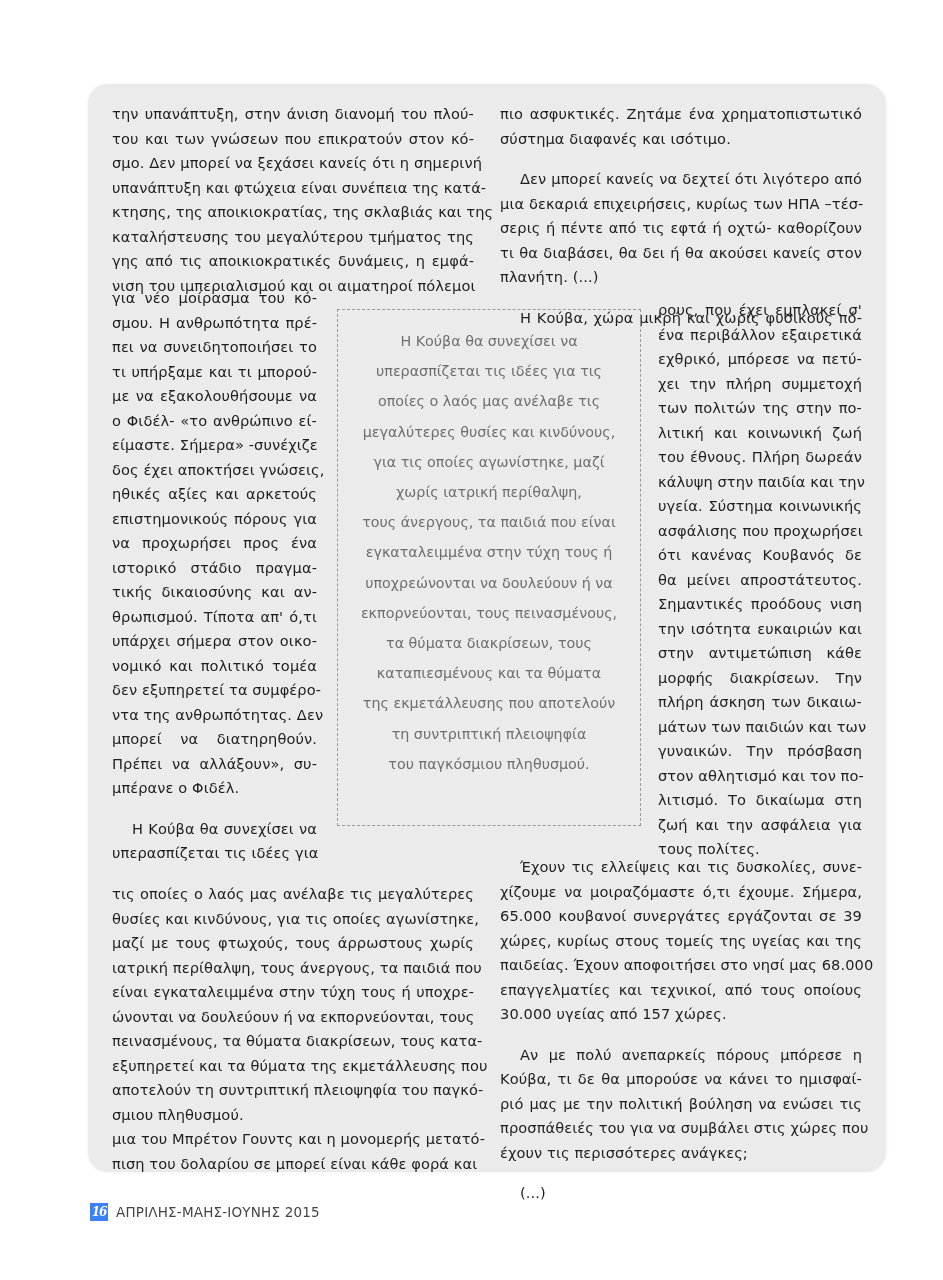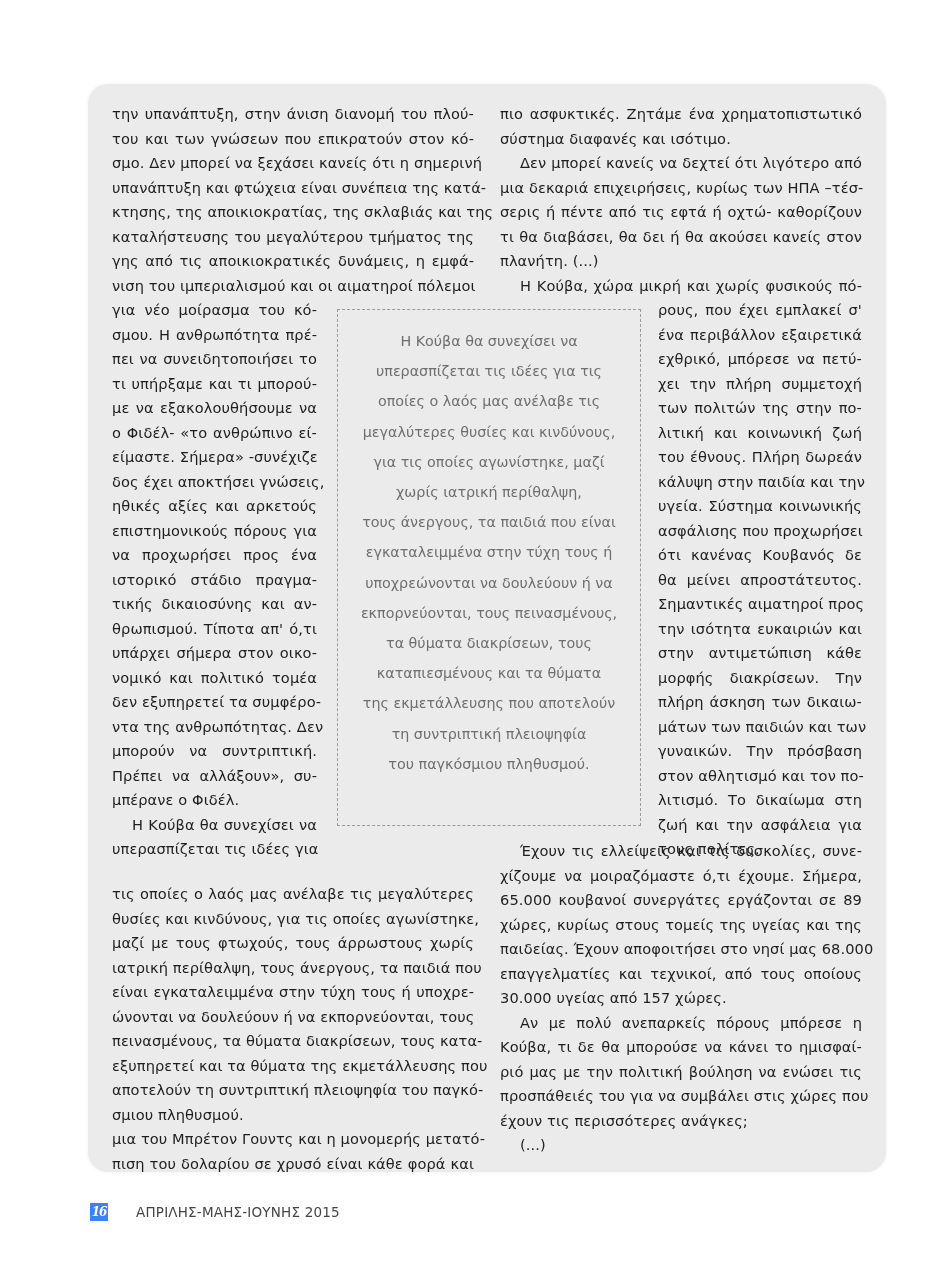--- a/index.html
+++ b/index.html
@@ -11,45 +11,45 @@
     position:absolute; left:88px; top:84px; width:798px; height:1088px;
     background:#ebebeb; border-radius:20px;
     box-shadow: 0 0 4px rgba(0,0,0,0.06);
   }
   .col {
     position:absolute; color:#1e1e1e;
     font-size:14.6px; line-height:24.5px; text-align:justify;
     letter-spacing:0.1px;
   }
   .col-left-top { left:112px; top:102px; width:362px; }
-  .col-left-narrow { left:112px; top:298px; width:205px; }
+  .col-left-narrow { left:112px; top:286px; width:205px; }
   .col-left-bottom { left:112px; top:820px; width:362px; }
   .col-right-top { left:500px; top:102px; width:362px; }
   .col-right-narrow { left:658px; top:298px; width:204px; }
   .col-right-bottom { left:500px; top:839px; width:362px; }
   .line { display:block; text-align:justify; text-align-last:justify; white-space:nowrap; }
   .line.last { text-align-last:left; }
-  .line.ind { padding-left:20px; }
+  .line.ind { padding-left:20px;margin-top:16px; }
   .pullquote {
     position:absolute; left:337px; top:309px; width:304px; height:517px;
     border:1.5px dashed #9a9a9a; box-sizing:border-box;
     color:#6e6e6e; font-size:14.3px; line-height:30.2px; text-align:center;
     padding-top:16px;
   }
   .pullquote span { display:block; white-space:nowrap; }
   .footer {
     position:absolute; left:90px; top:1203px; height:18px; display:flex; align-items:center;
   }
   .page-badge {
     width:18px; height:18px; background:#3b82f6; color:#ffffff;
     font-size:12px; font-weight:bold; font-style:italic; line-height:18px; text-align:center;
     font-family:"DejaVu Serif", serif; letter-spacing:-1px;
   }
   .issue {
-    margin-left:28px; color:#444; font-size:13.5px; letter-spacing:0.2px;
+    margin-left:8px; color:#444; font-size:13.5px; letter-spacing:0.2px;
     font-family:"DejaVu Sans", sans-serif;
   }
 </style>
 </head>
 <body>
 
 <div class="panel"></div>
 
 <div class="col col-left-top">
   <span class="line">την υπανάπτυξη, στην άνιση διανομή του πλού-</span>
@@ -74,40 +74,40 @@
   <span class="line">ηθικές αξίες και αρκετούς</span>
   <span class="line">επιστημονικούς πόρους για</span>
   <span class="line">να προχωρήσει προς ένα</span>
   <span class="line">ιστορικό στάδιο πραγμα-</span>
   <span class="line">τικής δικαιοσύνης και αν-</span>
   <span class="line">θρωπισμού. Τίποτα απ' ό,τι</span>
   <span class="line">υπάρχει σήμερα στον οικο-</span>
   <span class="line">νομικό και πολιτικό τομέα</span>
   <span class="line">δεν εξυπηρετεί τα συμφέρο-</span>
   <span class="line">ντα της ανθρωπότητας. Δεν</span>
-  <span class="line">μπορούν να συντριπτική.</span>
+  <span class="line">μπορεί να διατηρηθούν.</span>
   <span class="line">Πρέπει να αλλάξουν», συ-</span>
   <span class="line last">μπέρανε ο Φιδέλ.</span>
   <span class="line ind">Η Κούβα θα συνεχίσει να</span>
   <span class="line">υπερασπίζεται τις ιδέες για</span>
 </div>
 
 <div class="col col-left-bottom" style="top:882px;">
   <span class="line">τις οποίες ο λαός μας ανέλαβε τις μεγαλύτερες</span>
   <span class="line">θυσίες και κινδύνους, για τις οποίες αγωνίστηκε,</span>
   <span class="line">μαζί με τους φτωχούς, τους άρρωστους χωρίς</span>
   <span class="line">ιατρική περίθαλψη, τους άνεργους, τα παιδιά που</span>
   <span class="line">είναι εγκαταλειμμένα στην τύχη τους ή υποχρε-</span>
   <span class="line">ώνονται να δουλεύουν ή να εκπορνεύονται, τους</span>
   <span class="line">πεινασμένους, τα θύματα διακρίσεων, τους κατα-</span>
   <span class="line">εξυπηρετεί και τα θύματα της εκμετάλλευσης που</span>
   <span class="line">αποτελούν τη συντριπτική πλειοψηφία του παγκό-</span>
   <span class="line last">σμιου πληθυσμού.</span>
   <span class="line">μια του Μπρέτον Γουντς και η μονομερής μετατό-</span>
-  <span class="line">πιση του δολαρίου σε χρυσό είναι κάθε φορά και</span>
+  <span class="line">πιση του δολαρίου σε μπορεί είναι κάθε φορά και</span>
 </div>
 
 <div class="col col-right-top">
   <span class="line">πιο ασφυκτικές. Ζητάμε ένα χρηματοπιστωτικό</span>
   <span class="line last">σύστημα διαφανές και ισότιμο.</span>
   <span class="line ind">Δεν μπορεί κανείς να δεχτεί ότι λιγότερο από</span>
   <span class="line">μια δεκαριά επιχειρήσεις, κυρίως των ΗΠΑ –τέσ-</span>
   <span class="line">σερις ή πέντε από τις εφτά ή οχτώ- καθορίζουν</span>
   <span class="line">τι θα διαβάσει, θα δει ή θα ακούσει κανείς στον</span>
   <span class="line last">πλανήτη. (...)</span>
@@ -120,37 +120,37 @@
   <span class="line">εχθρικό, μπόρεσε να πετύ-</span>
   <span class="line">χει την πλήρη συμμετοχή</span>
   <span class="line">των πολιτών της στην πο-</span>
   <span class="line">λιτική και κοινωνική ζωή</span>
   <span class="line">του έθνους. Πλήρη δωρεάν</span>
   <span class="line">κάλυψη στην παιδία και την</span>
   <span class="line">υγεία. Σύστημα κοινωνικής</span>
   <span class="line">ασφάλισης που προχωρήσει</span>
   <span class="line">ότι κανένας Κουβανός δε</span>
   <span class="line">θα μείνει απροστάτευτος.</span>
-  <span class="line">Σημαντικές αιματηροί προς</span>
+  <span class="line">Σημαντικές προόδους νιση</span>
   <span class="line">την ισότητα ευκαιριών και</span>
   <span class="line">στην αντιμετώπιση κάθε</span>
   <span class="line">μορφής διακρίσεων. Την</span>
   <span class="line">πλήρη άσκηση των δικαιω-</span>
   <span class="line">μάτων των παιδιών και των</span>
   <span class="line">γυναικών. Την πρόσβαση</span>
   <span class="line">στον αθλητισμό και τον πο-</span>
   <span class="line">λιτισμό. Το δικαίωμα στη</span>
   <span class="line">ζωή και την ασφάλεια για</span>
   <span class="line last">τους πολίτες.</span>
 </div>
 
 <div class="col col-right-bottom">
   <span class="line ind">Έχουν τις ελλείψεις και τις δυσκολίες, συνε-</span>
   <span class="line">χίζουμε να μοιραζόμαστε ό,τι έχουμε. Σήμερα,</span>
-  <span class="line">65.000 κουβανοί συνεργάτες εργάζονται σε 89</span>
+  <span class="line">65.000 κουβανοί συνεργάτες εργάζονται σε 39</span>
   <span class="line">χώρες, κυρίως στους τομείς της υγείας και της</span>
   <span class="line">παιδείας. Έχουν αποφοιτήσει στο νησί μας 68.000</span>
   <span class="line">επαγγελματίες και τεχνικοί, από τους οποίους</span>
   <span class="line last">30.000 υγείας από 157 χώρες.</span>
   <span class="line ind">Αν με πολύ ανεπαρκείς πόρους μπόρεσε η</span>
   <span class="line">Κούβα, τι δε θα μπορούσε να κάνει το ημισφαί-</span>
   <span class="line">ριό μας με την πολιτική βούληση να ενώσει τις</span>
   <span class="line">προσπάθειές του για να συμβάλει στις χώρες που</span>
   <span class="line last">έχουν τις περισσότερες ανάγκες;</span>
   <span class="line last ind">(...)</span>

